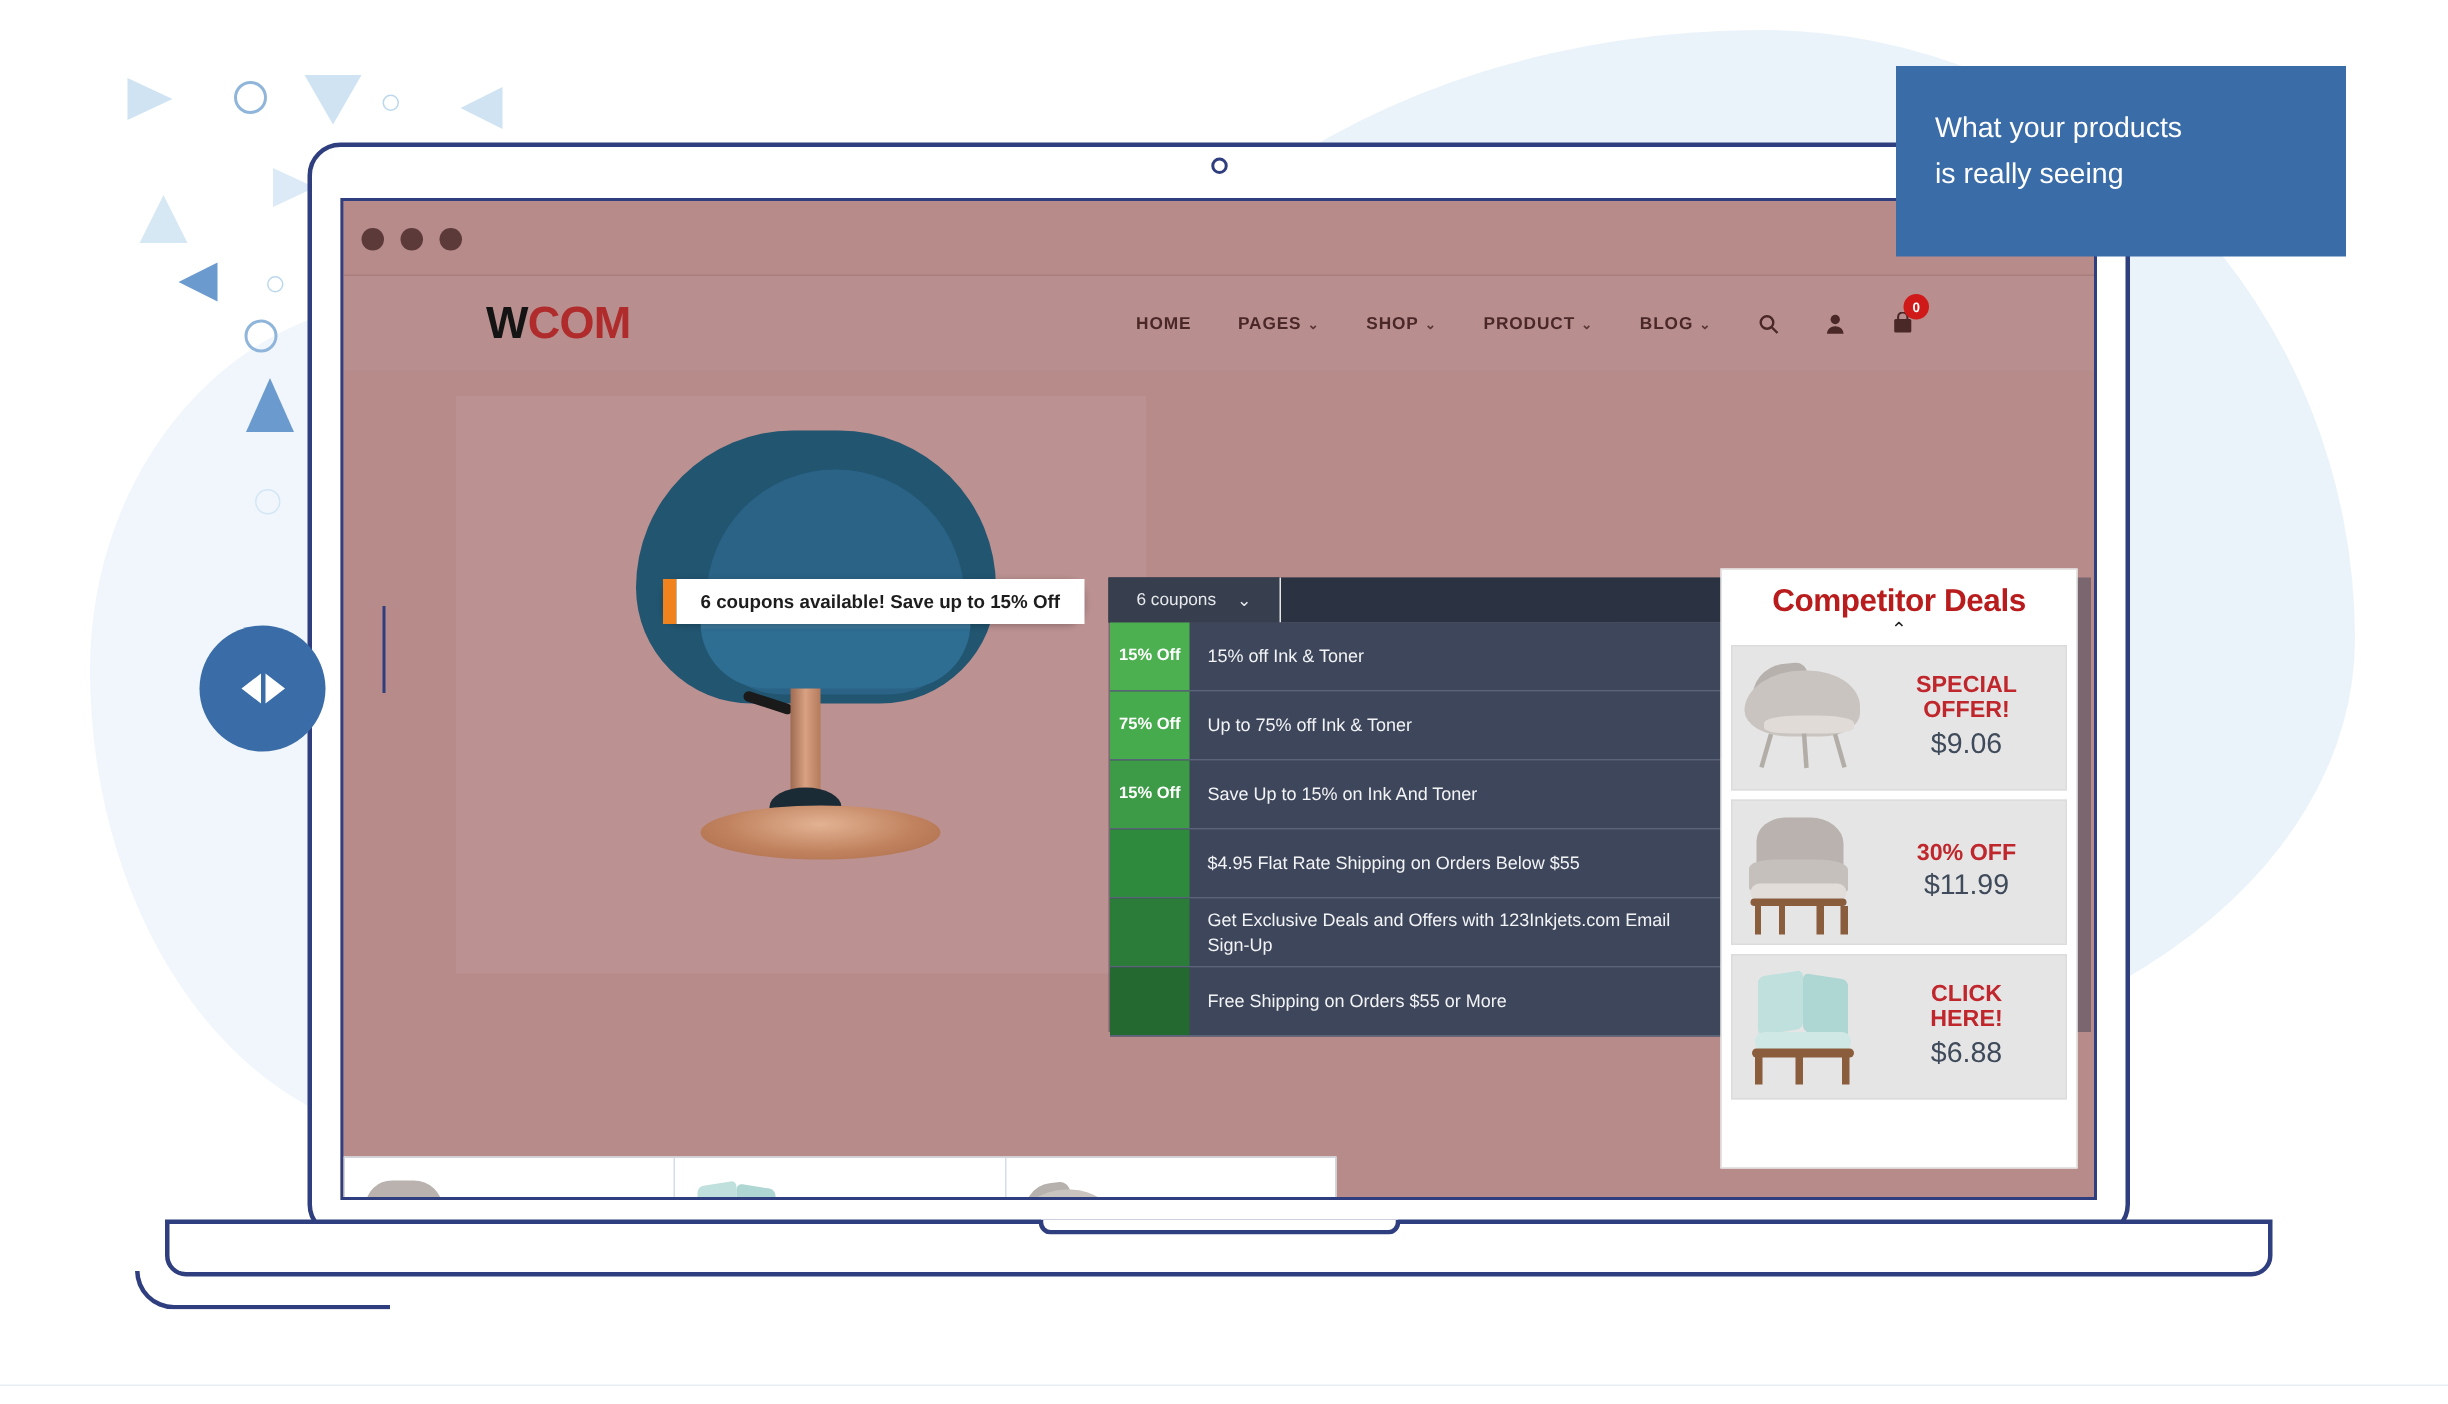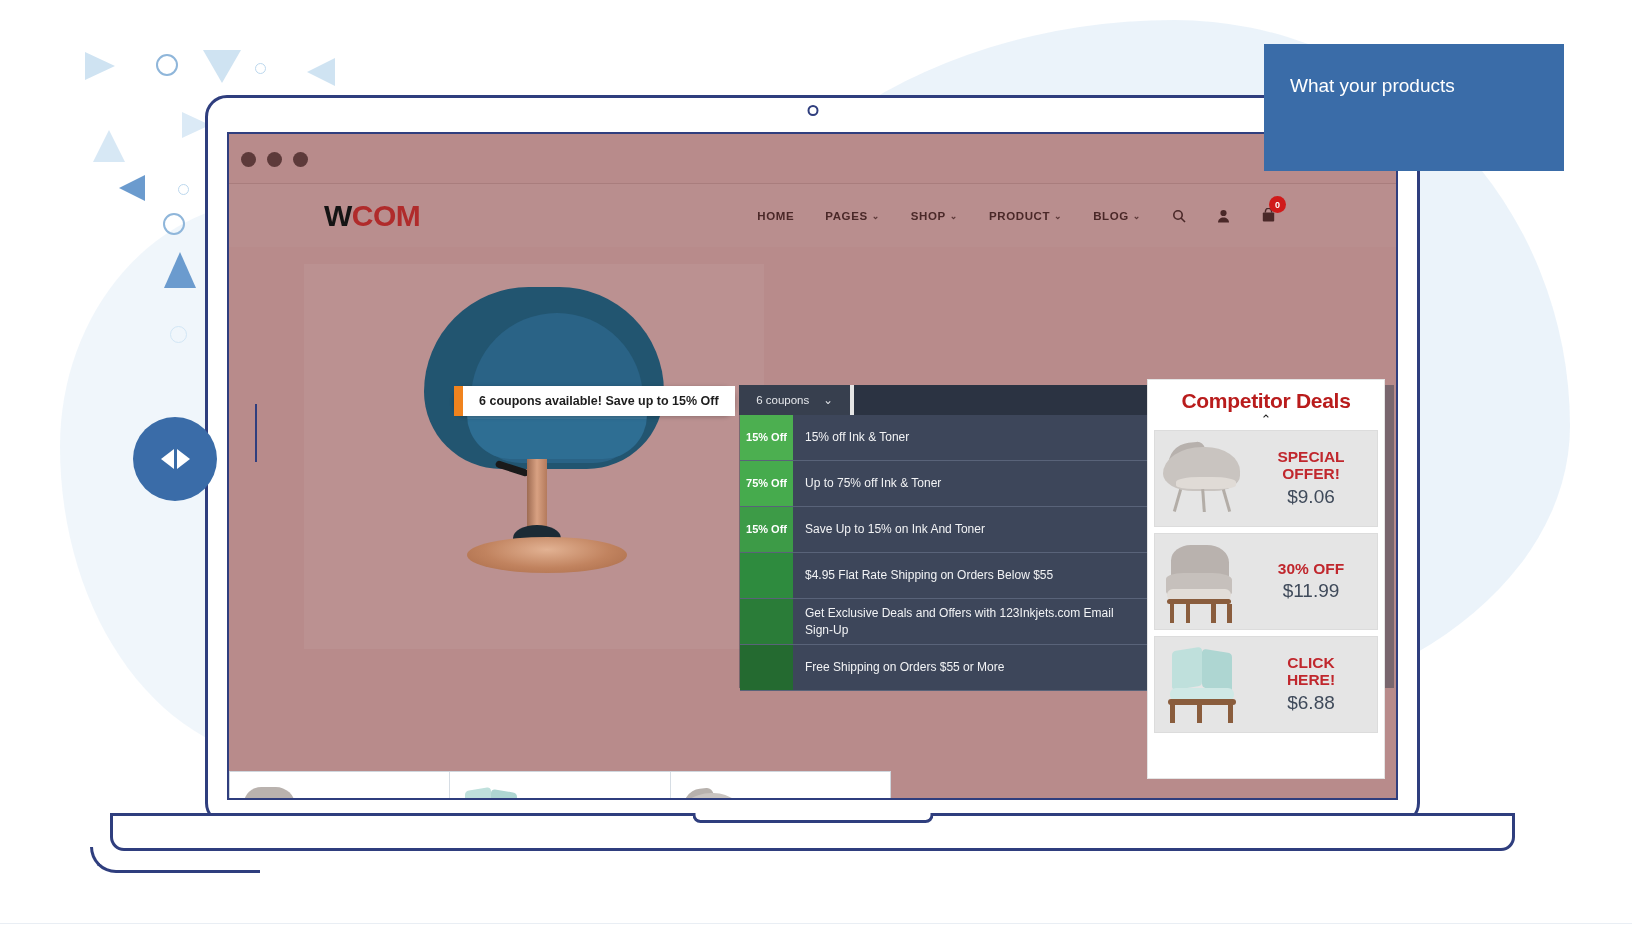--- a/index.html
+++ b/index.html
@@ -126,21 +126,21 @@
     background:radial-gradient(ellipse at 50% 35%, #e2b293 0%, #c1835f 55%, #a86a48 100%);
     border-radius:50%;
   }
   .chair-lever {
     position:absolute; left:86px; top:178px; width:34px; height:7px;
     background:#1a1a1a; border-radius:4px; transform:rotate(18deg);
   }
 
   
   .coupon-toast {
-    position:absolute; left:225px; top:139px;
+    position:absolute; left:213px; top:139px;
     display:flex; align-items:stretch; z-index:30;
     box-shadow:0 1px 4px rgba(0,0,0,.25);
     border-radius:12px;
   }
   .coupon-toast .bar { width:9px; background:#f0831e; }
   .coupon-toast .txt {
     background:#fff; color:#1d1d1d; font-size:12.5px; font-weight:700;
     padding:8px 16px; white-space:nowrap;
   }
 
@@ -150,21 +150,21 @@
     z-index:28;
   }
   .coupon-head {
     position:absolute; left:0; top:0; width:410px; height:30px;
     background:#2b3342; display:flex; align-items:center;
   }
   .coupon-select {
     width:115px; height:30px; background:#373f4e;
     color:#e6e8ec; font-size:11.5px;
     display:flex; align-items:center; justify-content:center; gap:14px;
-    border-right:4px solid #e5e5e5; cursor:pointer;
+    border-right:1px solid #e5e5e5; cursor:pointer;
   }
   .coupon-list { position:absolute; left:1px; top:30px; width:410px; }
   .coupon-row {
     display:flex; align-items:stretch; min-height:46px;
     background:#3d465a; border-bottom:1px solid #596379;
   }
   .coupon-badge {
     width:53px; flex:0 0 53px; display:flex; align-items:center; justify-content:center;
     color:#fff; font-size:11px; font-weight:700; text-align:center; line-height:1.15;
   }
@@ -517,16 +517,17 @@
     <div class="laptop-foot"></div>
   </div>
 
   <div class="nav-arrow">
     <span class="lt"></span>
     <span class="rt"></span>
   </div>
 
   <div class="callout">
     <div class="callout-line">What your products</div>
+    <div class="callout-line">is really seeing</div>
   </div>
 
   <div class="thin-rule"></div>
 </div>
 
 </body></html>

